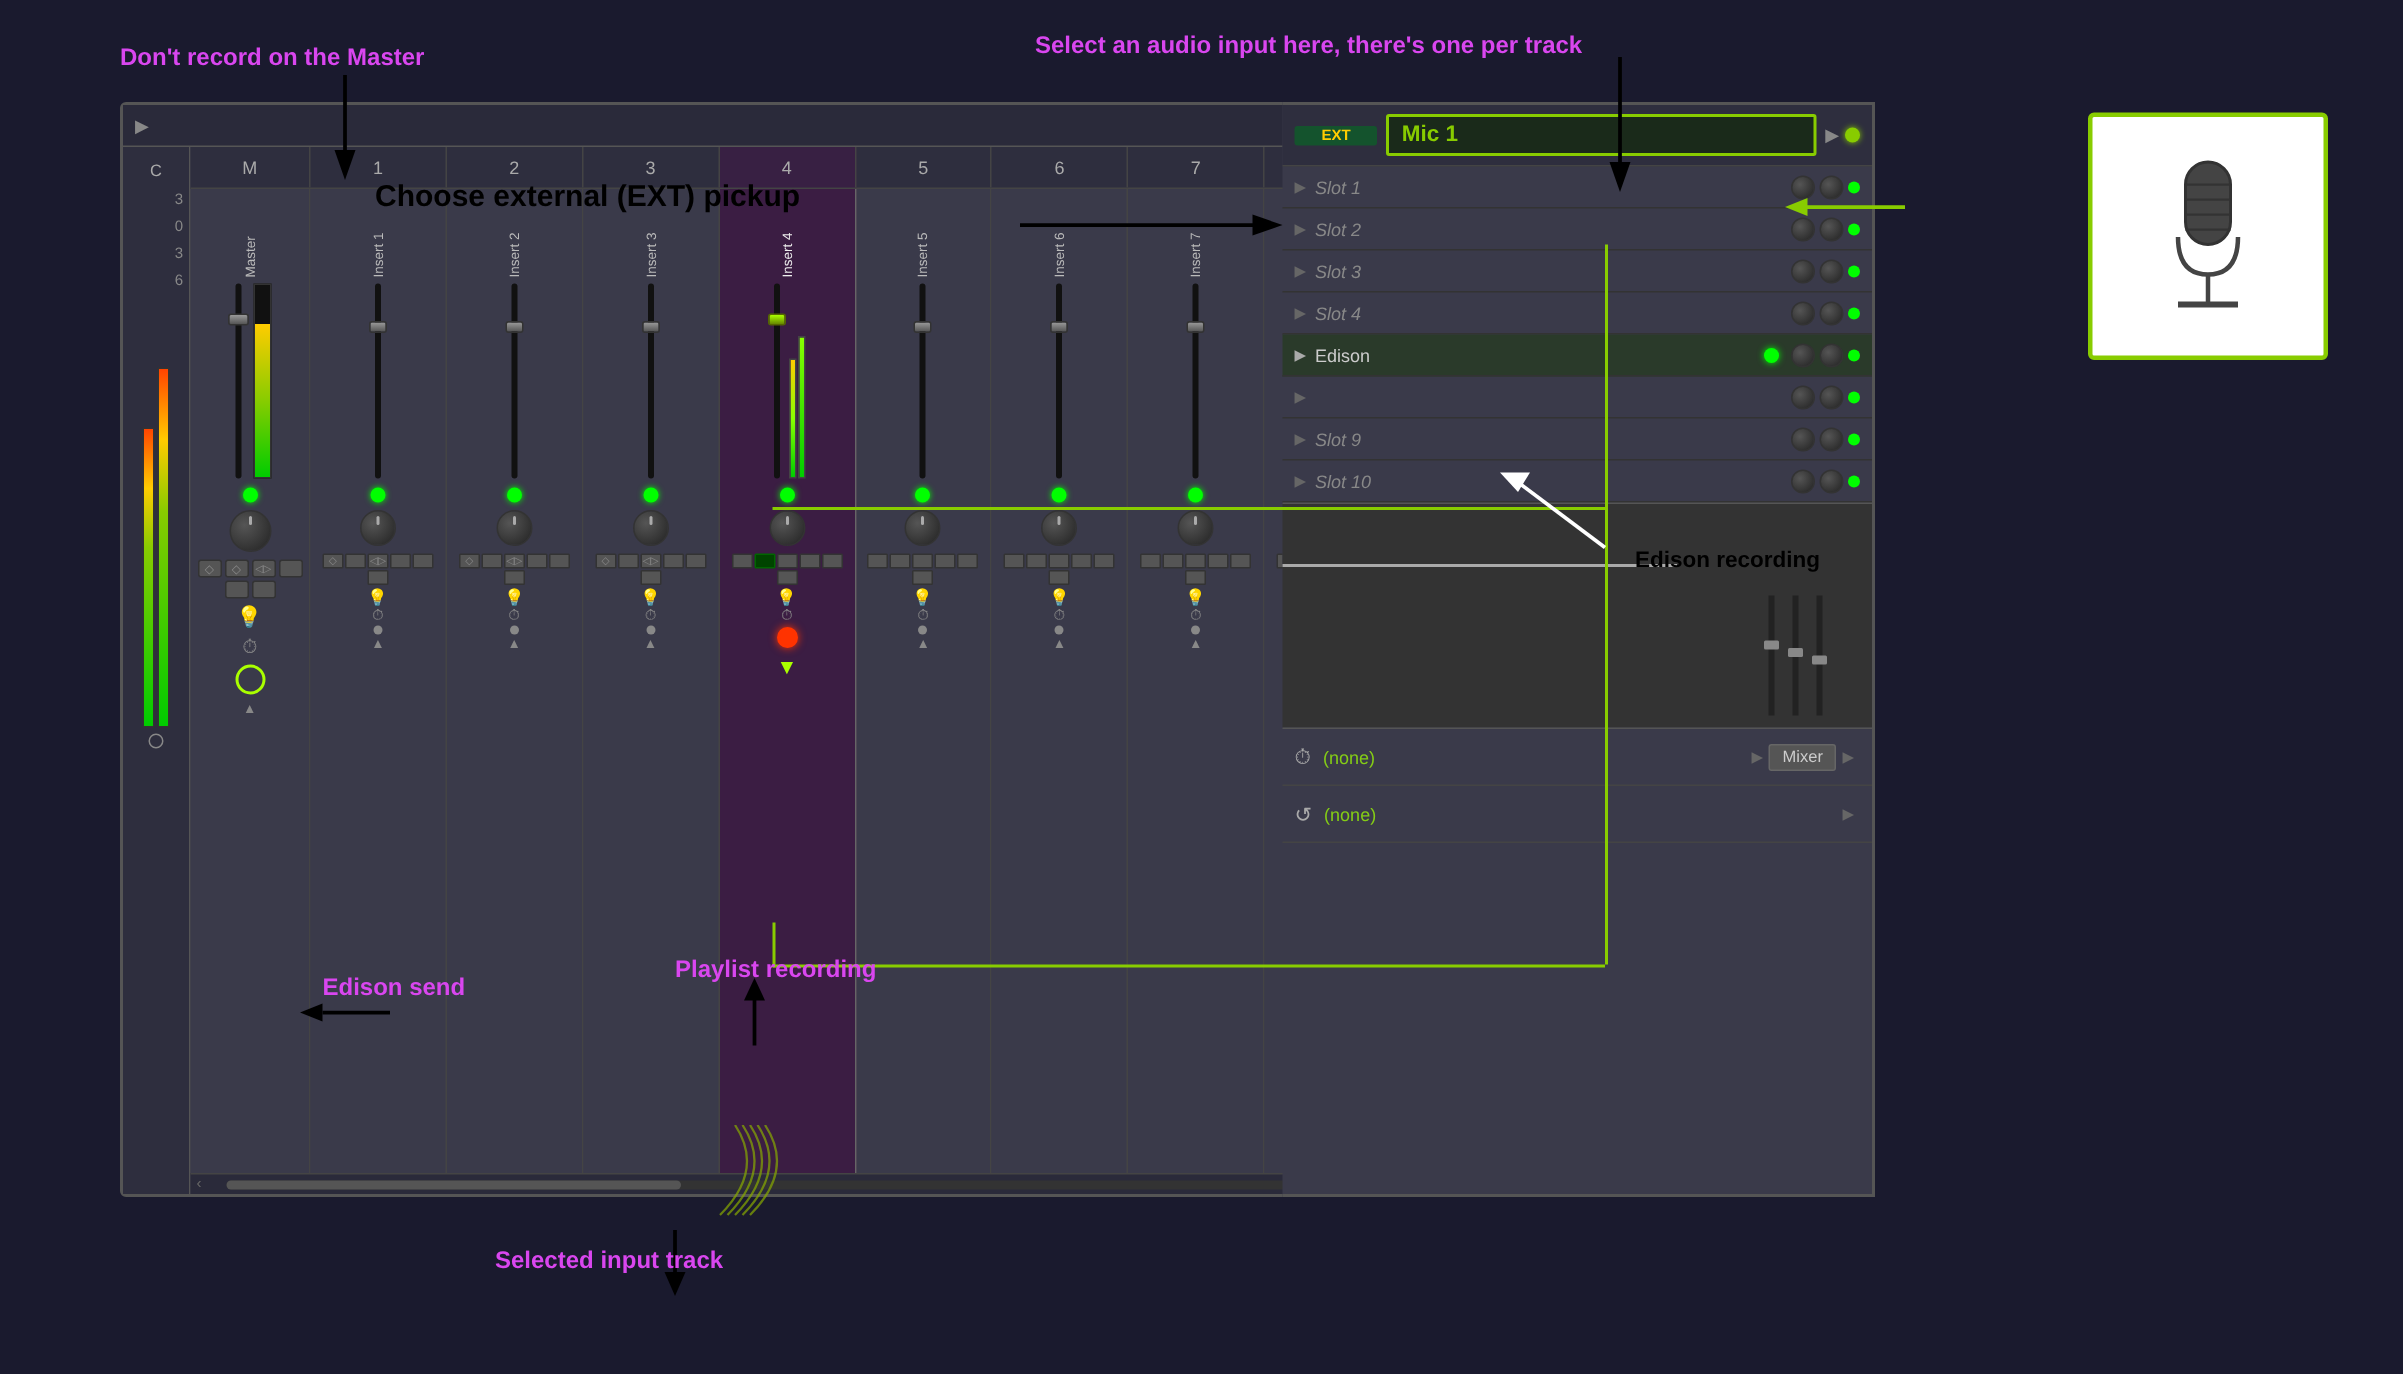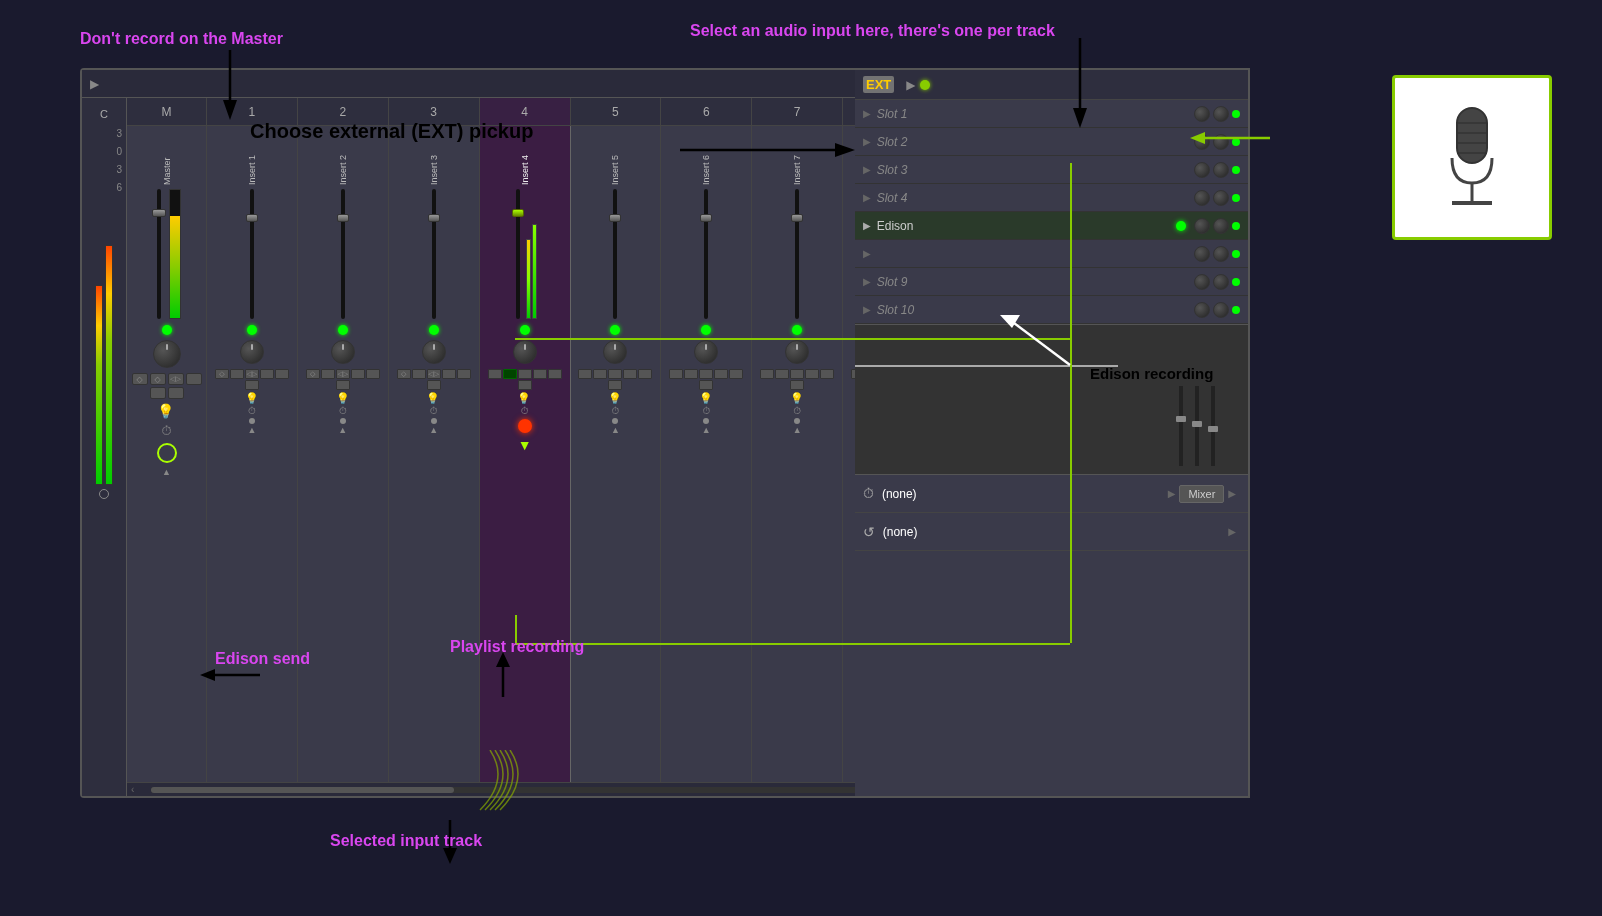--- a/index.html
+++ b/index.html
@@ -192,21 +192,21 @@
       border-bottom: 1px solid #444;
     }
 
     .send-icon {
       color: #aaa;
       font-size: 14px;
       margin-right: 8px;
     }
 
     .send-label {
-      color: #ffffff;
+      color: #84cc16;
       font-size: 12px;
       flex: 1;
     }
 
     .send-arrow {
       color: #666;
       font-size: 10px;
       margin: 0 4px;
     }
 
@@ -553,21 +553,24 @@
         </div>
         <div style="width:20px;color:#666;font-size:10px;text-align:right;">›</div>
       </div>
     </div>
   </div>
 </div>
 
 <div class="insert-panel">
 
   <div style="display:flex;align-items:center;padding:6px 8px;background:#2e2e3e;border-bottom:1px solid #444;">
-    <span style="background:#737373;color:#ffcc00;font-size:13px;padding:1px 3px;border-radius:2px;margin-right:6px;font-weight:bold;">EXT</span>
+    <span style="background:#14532d;color:#ffcc00;font-size:10px;padding:1px 18px;border-radius:2px;margin-right:6px;font-weight:bold;">EXT</span>
+    <div style="flex:1;background:#1a2a1a;border:2px solid #88cc00;padding:3px 8px;border-radius:2px;">
+      <span style="color:#88cc00;font-size:15px;font-weight:bold;">Mic 1</span>
+    </div>
     <span style="color:#888;font-size:12px;margin-left:6px;">▶</span>
 
     <div style="width:10px;height:10px;border-radius:50%;background:#88cc00;margin-left:4px;box-shadow:0 0 4px #88cc00;"></div>
   </div>
 
   <div style="flex:1;">
 
     <div class="slot-row">
       <span class="slot-arrow">▶</span>
       <span class="slot-name">Slot 1</span>

